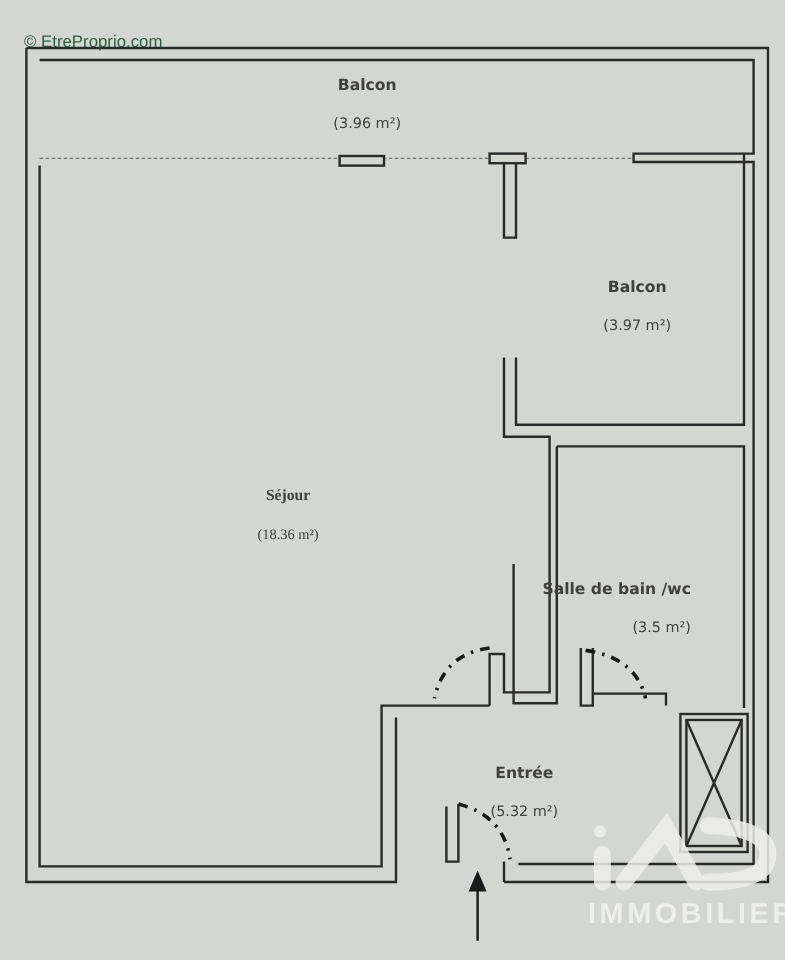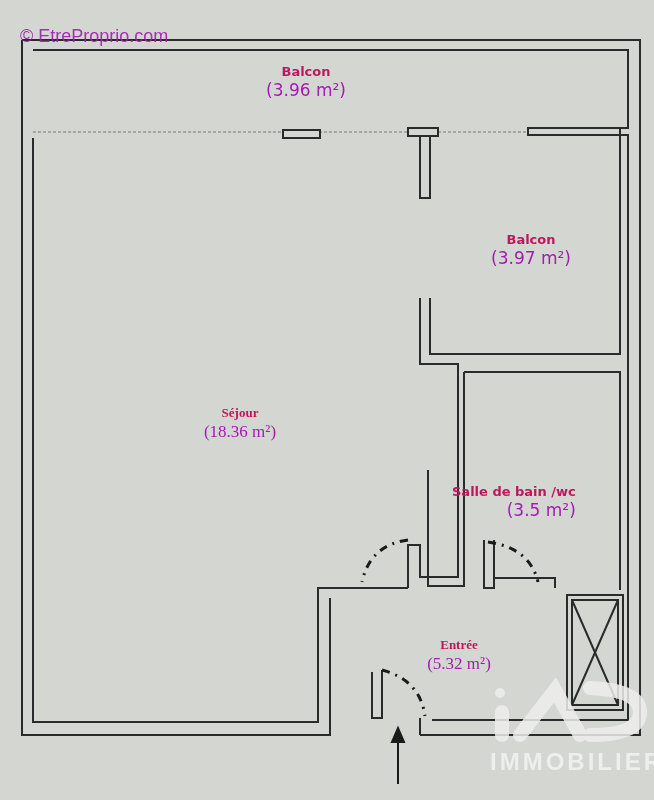--- a/index.html
+++ b/index.html
@@ -1,21 +1,21 @@
 <!DOCTYPE html>
 <html><head>
 <meta charset="utf-8">
 <style>
   html, body { margin:0; padding:0; }
   body { width:654px; height:800px; background:#d4d6d2; position:relative; overflow:hidden; font-family:"DejaVu Sans", sans-serif; }
   svg { position:absolute; left:0; top:0; }
   .label { position:absolute; text-align:center; }
-  .name { font-weight:bold; font-size:13px; color:#be185d; white-space:nowrap; }
-  .area { font-size:17px; color:#a21caf; white-space:nowrap; margin-top:1px; }
-  .watermark { position:absolute; left:20px; top:26px; font-size:18px; color:#a21caf; opacity:0.9; font-family:"Liberation Sans", sans-serif; }
+  .name { font-weight:bold; font-size:13px; color:#404040; white-space:nowrap; }
+  .area { font-size:12px; color:#404040; white-space:nowrap; margin-top:17px; }
+  .watermark { position:absolute; left:20px; top:26px; font-size:14px; color:#14532d; opacity:0.9; font-family:"Liberation Sans", sans-serif; }
   .logo-text { position:absolute; left:490px; top:748px; font-size:24px; font-weight:bold; letter-spacing:3px; color:#eeeeec; font-family:"Liberation Sans", sans-serif; }
 </style>
 </head>
 <body>
 
 <svg width="654" height="800">
   <g fill="none" stroke="#2a2a2a" stroke-width="2">
 
     <path d="M22 40 L640 40 L640 735 L420 735"></path>
     <path d="M33 50 L628 50 L628 128 L528 128 L528 135 L628 135 L628 720 L432 720"></path>
@@ -77,18 +77,18 @@
 <div class="label" style="left:180px; top:405px; width:120px;font-family:Liberation Serif, serif;">
   <div class="name">Séjour</div>
   <div class="area">(18.36 m²)</div>
 </div>
 
 <div class="label" style="left:452px; top:484px; text-align:right;">
   <div class="name">Salle de bain /wc</div>
   <div class="area">(3.5 m²)</div>
 </div>
 
-<div class="label" style="left:414px; top:637px; width:90px;font-family:Liberation Serif, serif;">
+<div class="label" style="left:392px; top:637px; width:90px;">
   <div class="name">Entrée</div>
   <div class="area">(5.32 m²)</div>
 </div>
 
 <div class="logo-text">IMMOBILIER</div>
 
 </body></html>

